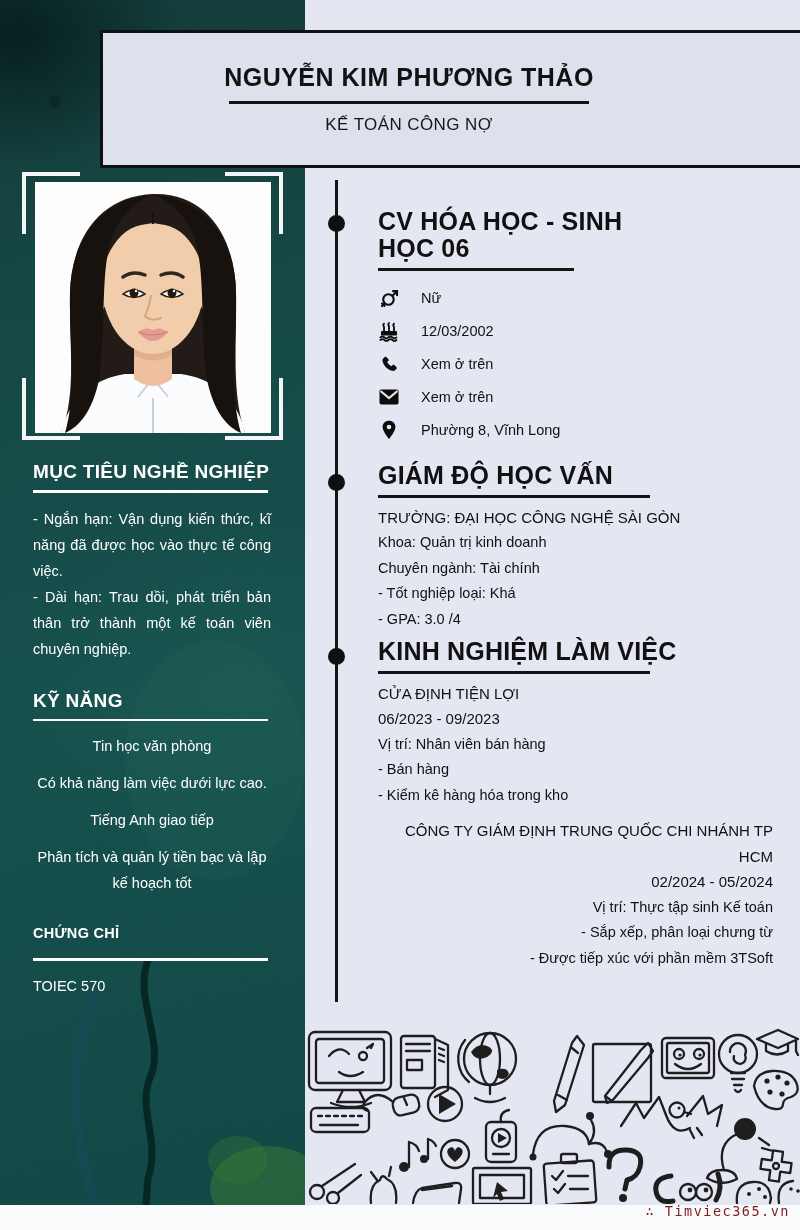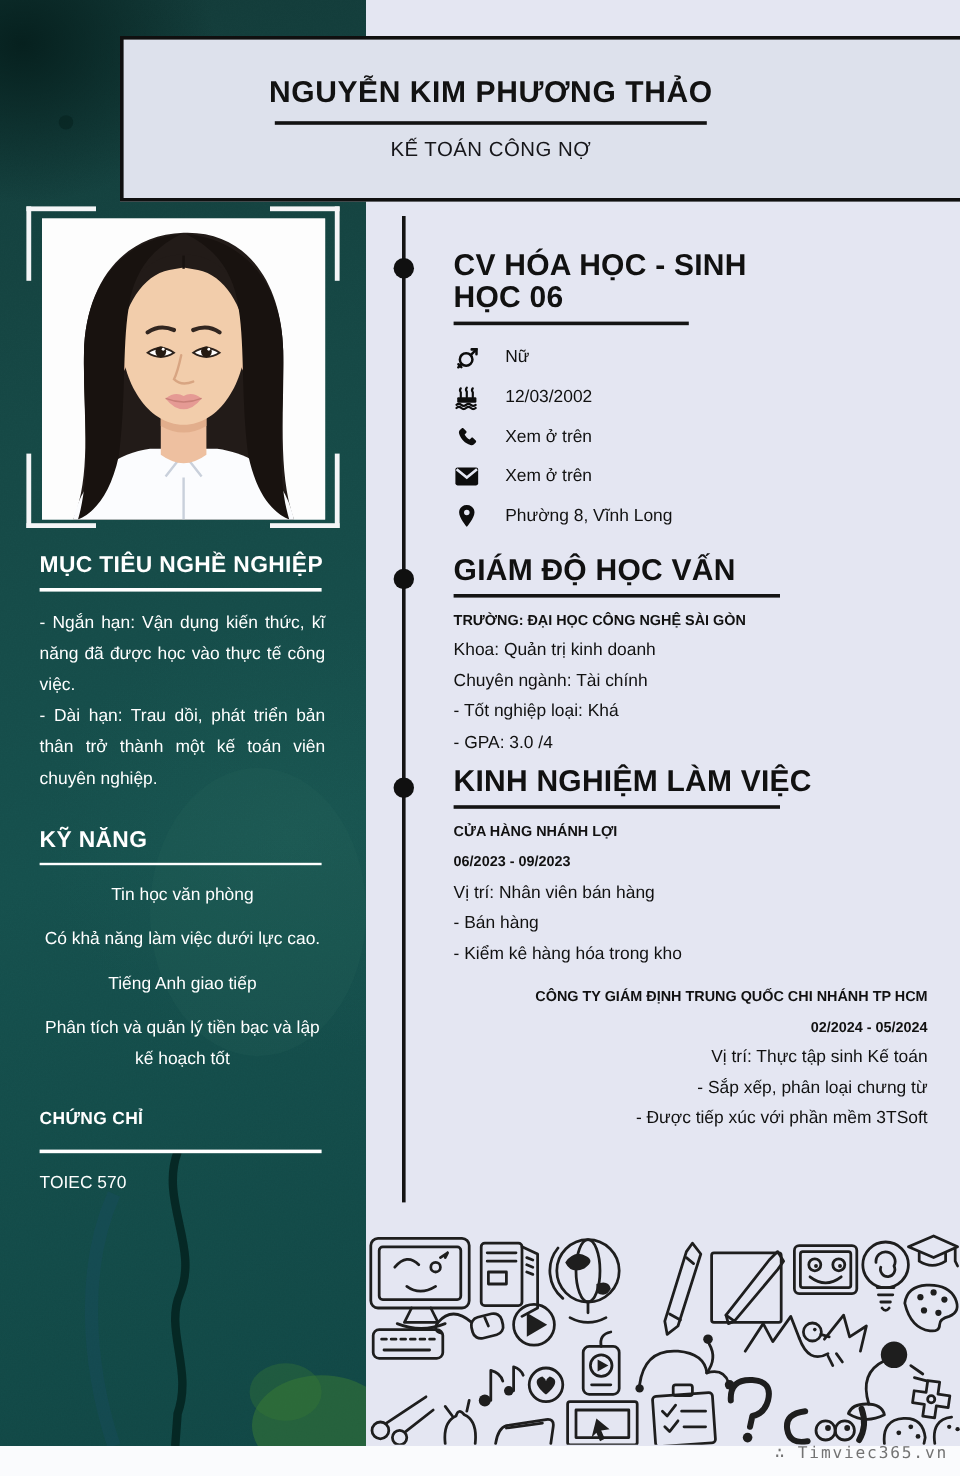--- a/index.html
+++ b/index.html
@@ -53,35 +53,35 @@
   
   .sec { position:absolute; left:378px; width:395px; }
   .sec-profile { top:208px; } .sec-edu { top:462px; } .sec-exp { top:638px; }
   .sec-title { font-size:25px; font-weight:bold; line-height:27px; letter-spacing:.2px; }
   .rule { height:2.5px; background:#141414; margin-top:6px; }
   .rule-sm { width:196px; } .rule-lg { width:272px; }
   .contact { margin-top:11px; }
   .c-row { display:flex; align-items:center; height:33px; }
   .c-ic { width:22px; display:flex; justify-content:center; margin-right:21px; }
   .c-tx { font-size:14.5px; }
-  .b-line { font-size:12px; font-weight:bold; line-height:25.5px; }
+  .b-line { font-size:15px; font-weight:normal; line-height:25.5px; }
   .n-line { font-size:14.5px; line-height:25.5px; }
   .edu-body { margin-top:7px; }
   .job { margin-top:7px; }
   .job + .job { margin-top:10px;text-align:right; }
   
   .doodles { position:absolute; left:305px; top:1026px; }
   .doodles path,.doodles rect,.doodles circle,.doodles ellipse,.doodles line,.doodles polyline {
     stroke:#1e1e1e; stroke-width:2.3; fill:none; stroke-linecap:round; stroke-linejoin:round; }
   .doodles .fill { fill:#1e1e1e; stroke:none; }
   .doodles .thick { stroke-width:5; }
   .bottom-strip { position:absolute; left:0; top:1205px; width:800px; height:25px; background:#fafbfd; }
   .watermark {
     position:absolute; right:10px; top:1203px; font-family:"DejaVu Sans Mono",monospace;
-    font-size:13.5px; letter-spacing:1.5px; color:#737373;
+    font-size:13.5px; letter-spacing:1.5px; color:#7f1d1d;
   }
 </style>
 </head>
 <body>
 
 <div class="page">
 
   <div class="sidebar">
     <svg class="sidebar-texture" width="305" height="1205" viewBox="0 0 305 1205">
       <filter id="grain">
@@ -246,21 +246,21 @@
       <div class="n-line">Chuyên ngành: Tài chính</div>
       <div class="n-line">- Tốt nghiệp loại: Khá</div>
       <div class="n-line">- GPA: 3.0 /4</div>
     </div>
   </div>
 
   <div class="sec sec-exp">
     <div class="sec-title">KINH NGHIỆM LÀM VIỆC</div>
     <div class="rule rule-lg"></div>
     <div class="job">
-      <div class="b-line">CỬA HÀNG NHÁNH LỢI</div>
+      <div class="b-line">CỬA ĐỊNH TIỆN LỢI</div>
       <div class="b-line">06/2023 - 09/2023</div>
       <div class="n-line">Vị trí: Nhân viên bán hàng</div>
       <div class="n-line">- Bán hàng</div>
       <div class="n-line">- Kiểm kê hàng hóa trong kho</div>
     </div>
     <div class="job">
       <div class="b-line">CÔNG TY GIÁM ĐỊNH TRUNG QUỐC CHI NHÁNH TP HCM</div>
       <div class="b-line">02/2024 - 05/2024</div>
       <div class="n-line">Vị trí: Thực tập sinh Kế toán</div>
       <div class="n-line">- Sắp xếp, phân loại chưng từ</div>

